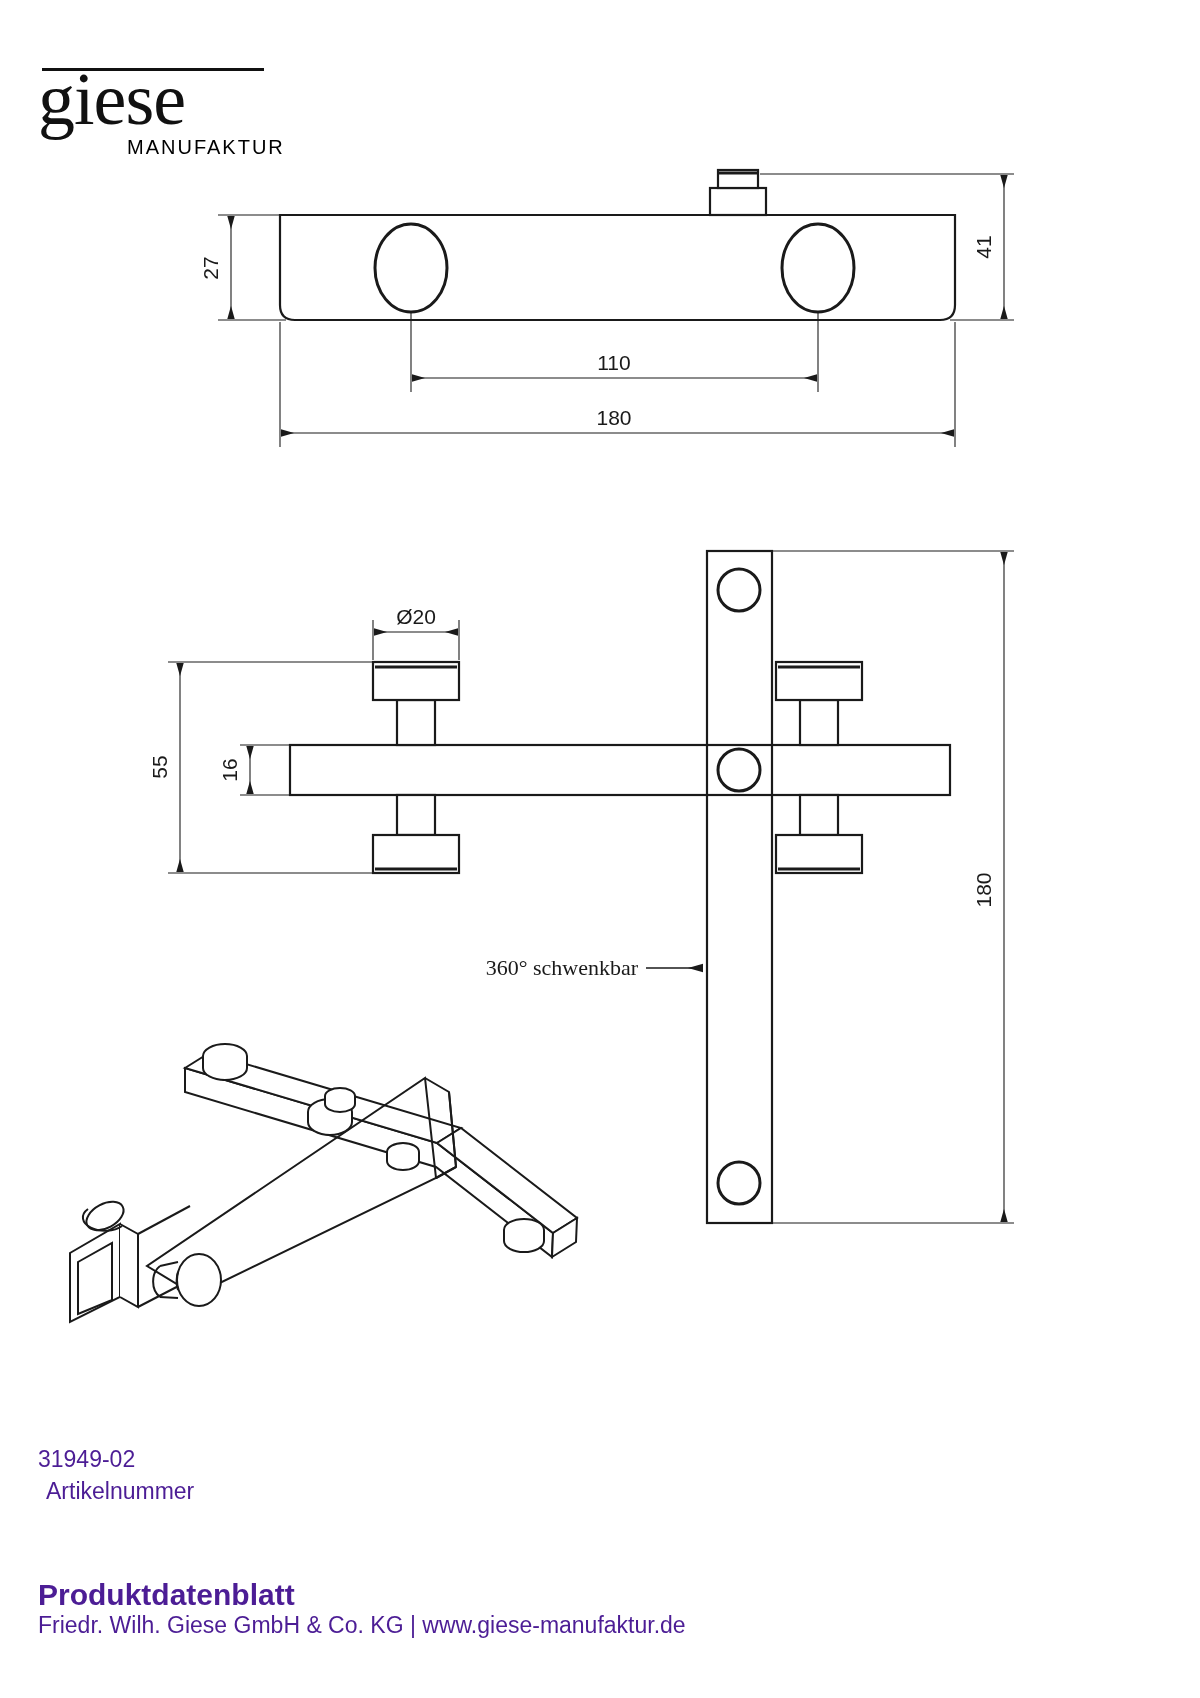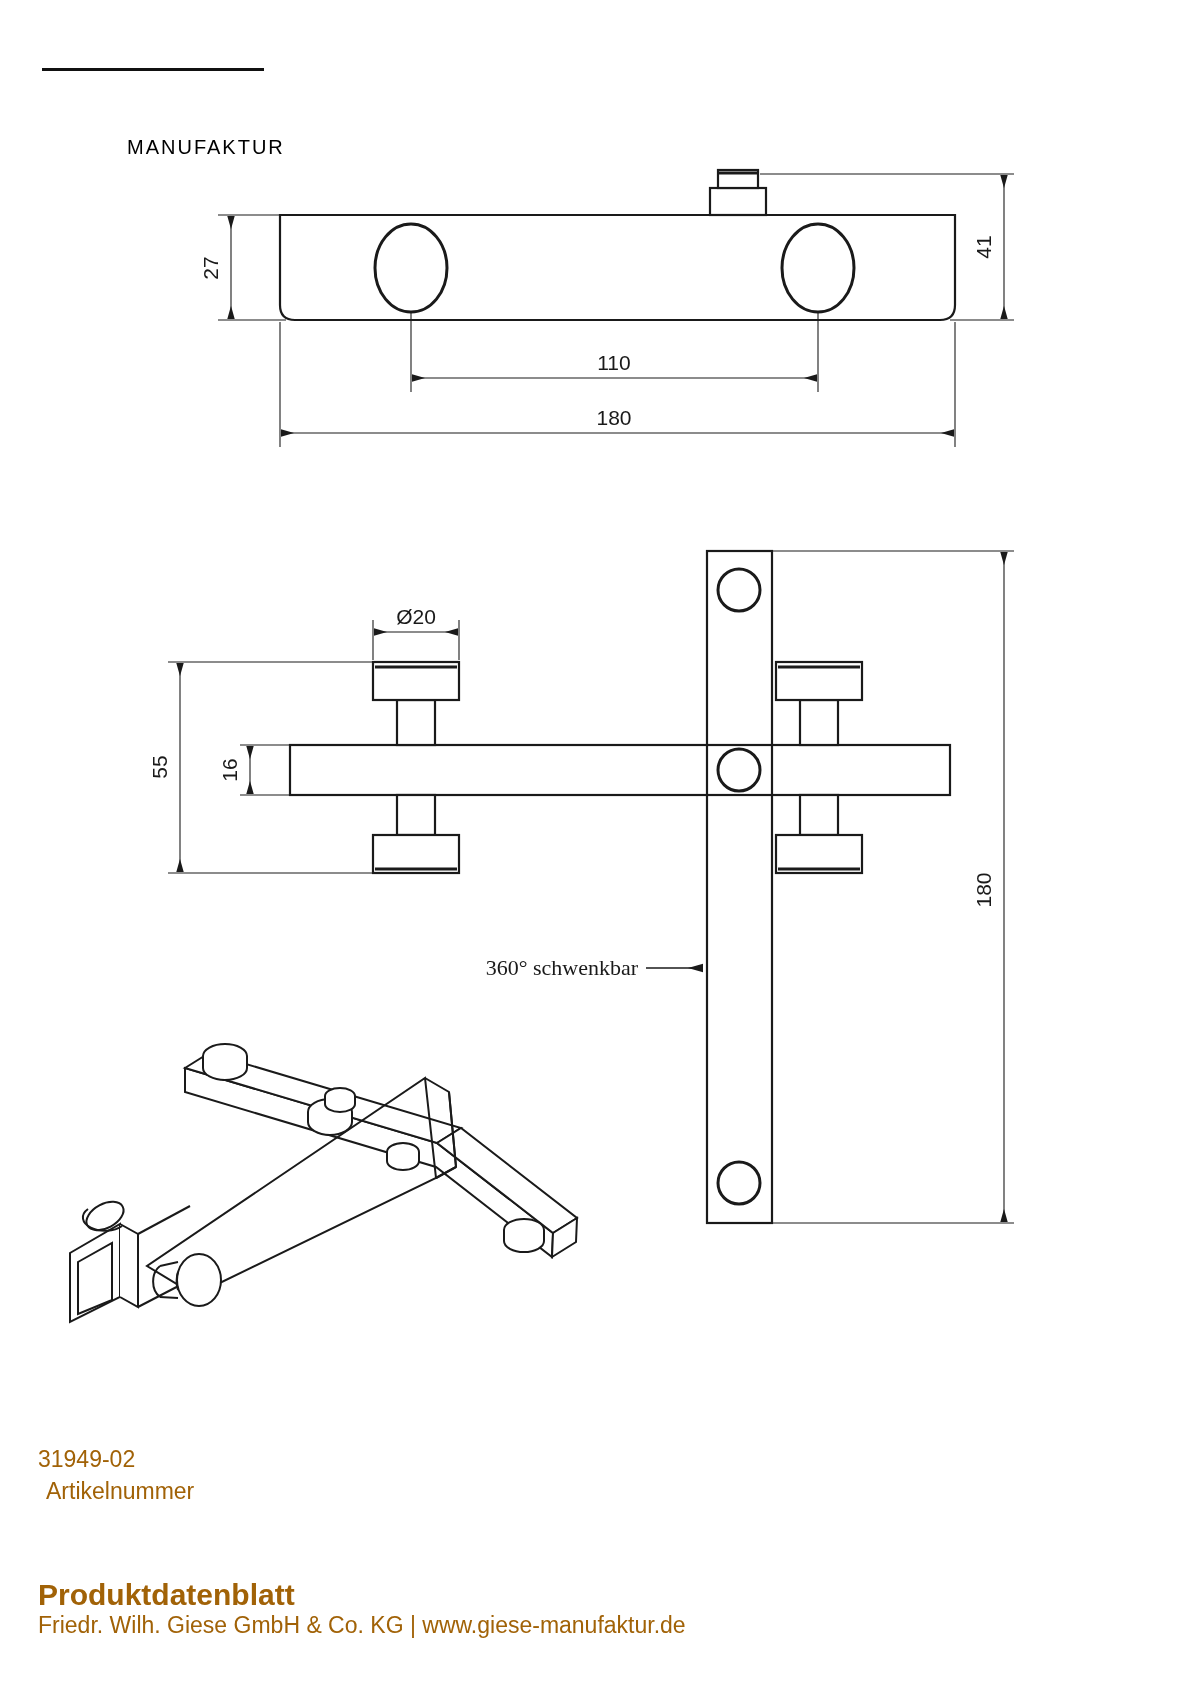--- a/index.html
+++ b/index.html
@@ -62,21 +62,21 @@
     position: absolute;
     left: 0;
     top: 0;
     width: 1200px;
     height: 1698px;
   }
 
   
   .txt {
     position: absolute;
-    color: #a16207;
+    color: #4c1d95;
     white-space: nowrap;
   }
   #article-number {
     left: 38px;
     top: 1446px;
     font-size: 23px;
   }
   #article-label {
     left: 38px;
     top: 1478px;
@@ -95,20 +95,21 @@
     font-size: 23px;
   }
 </style>
 </head>
 <body>
 
 <div id="page">
 
   <div id="logo">
     <div class="logo-rule"></div>
+    <div class="logo-word">giese</div>
     <div class="logo-sub">MANUFAKTUR</div>
   </div>
 
   <svg id="drawing" viewBox="0 0 1200 1698">
     <defs>
       <marker id="arrR" viewBox="0 0 12 8" refX="11" refY="4" markerWidth="12" markerHeight="8" orient="auto-start-reverse">
         <path d="M0,4 L12,0.6 L12,7.4 Z" fill="#1a1a1a"></path>
       </marker>
       <marker id="arrL" viewBox="0 0 12 8" refX="1" refY="4" markerWidth="12" markerHeight="8" orient="auto">
         <path d="M12,4 L0,0.6 L0,7.4 Z" fill="#1a1a1a"></path>

